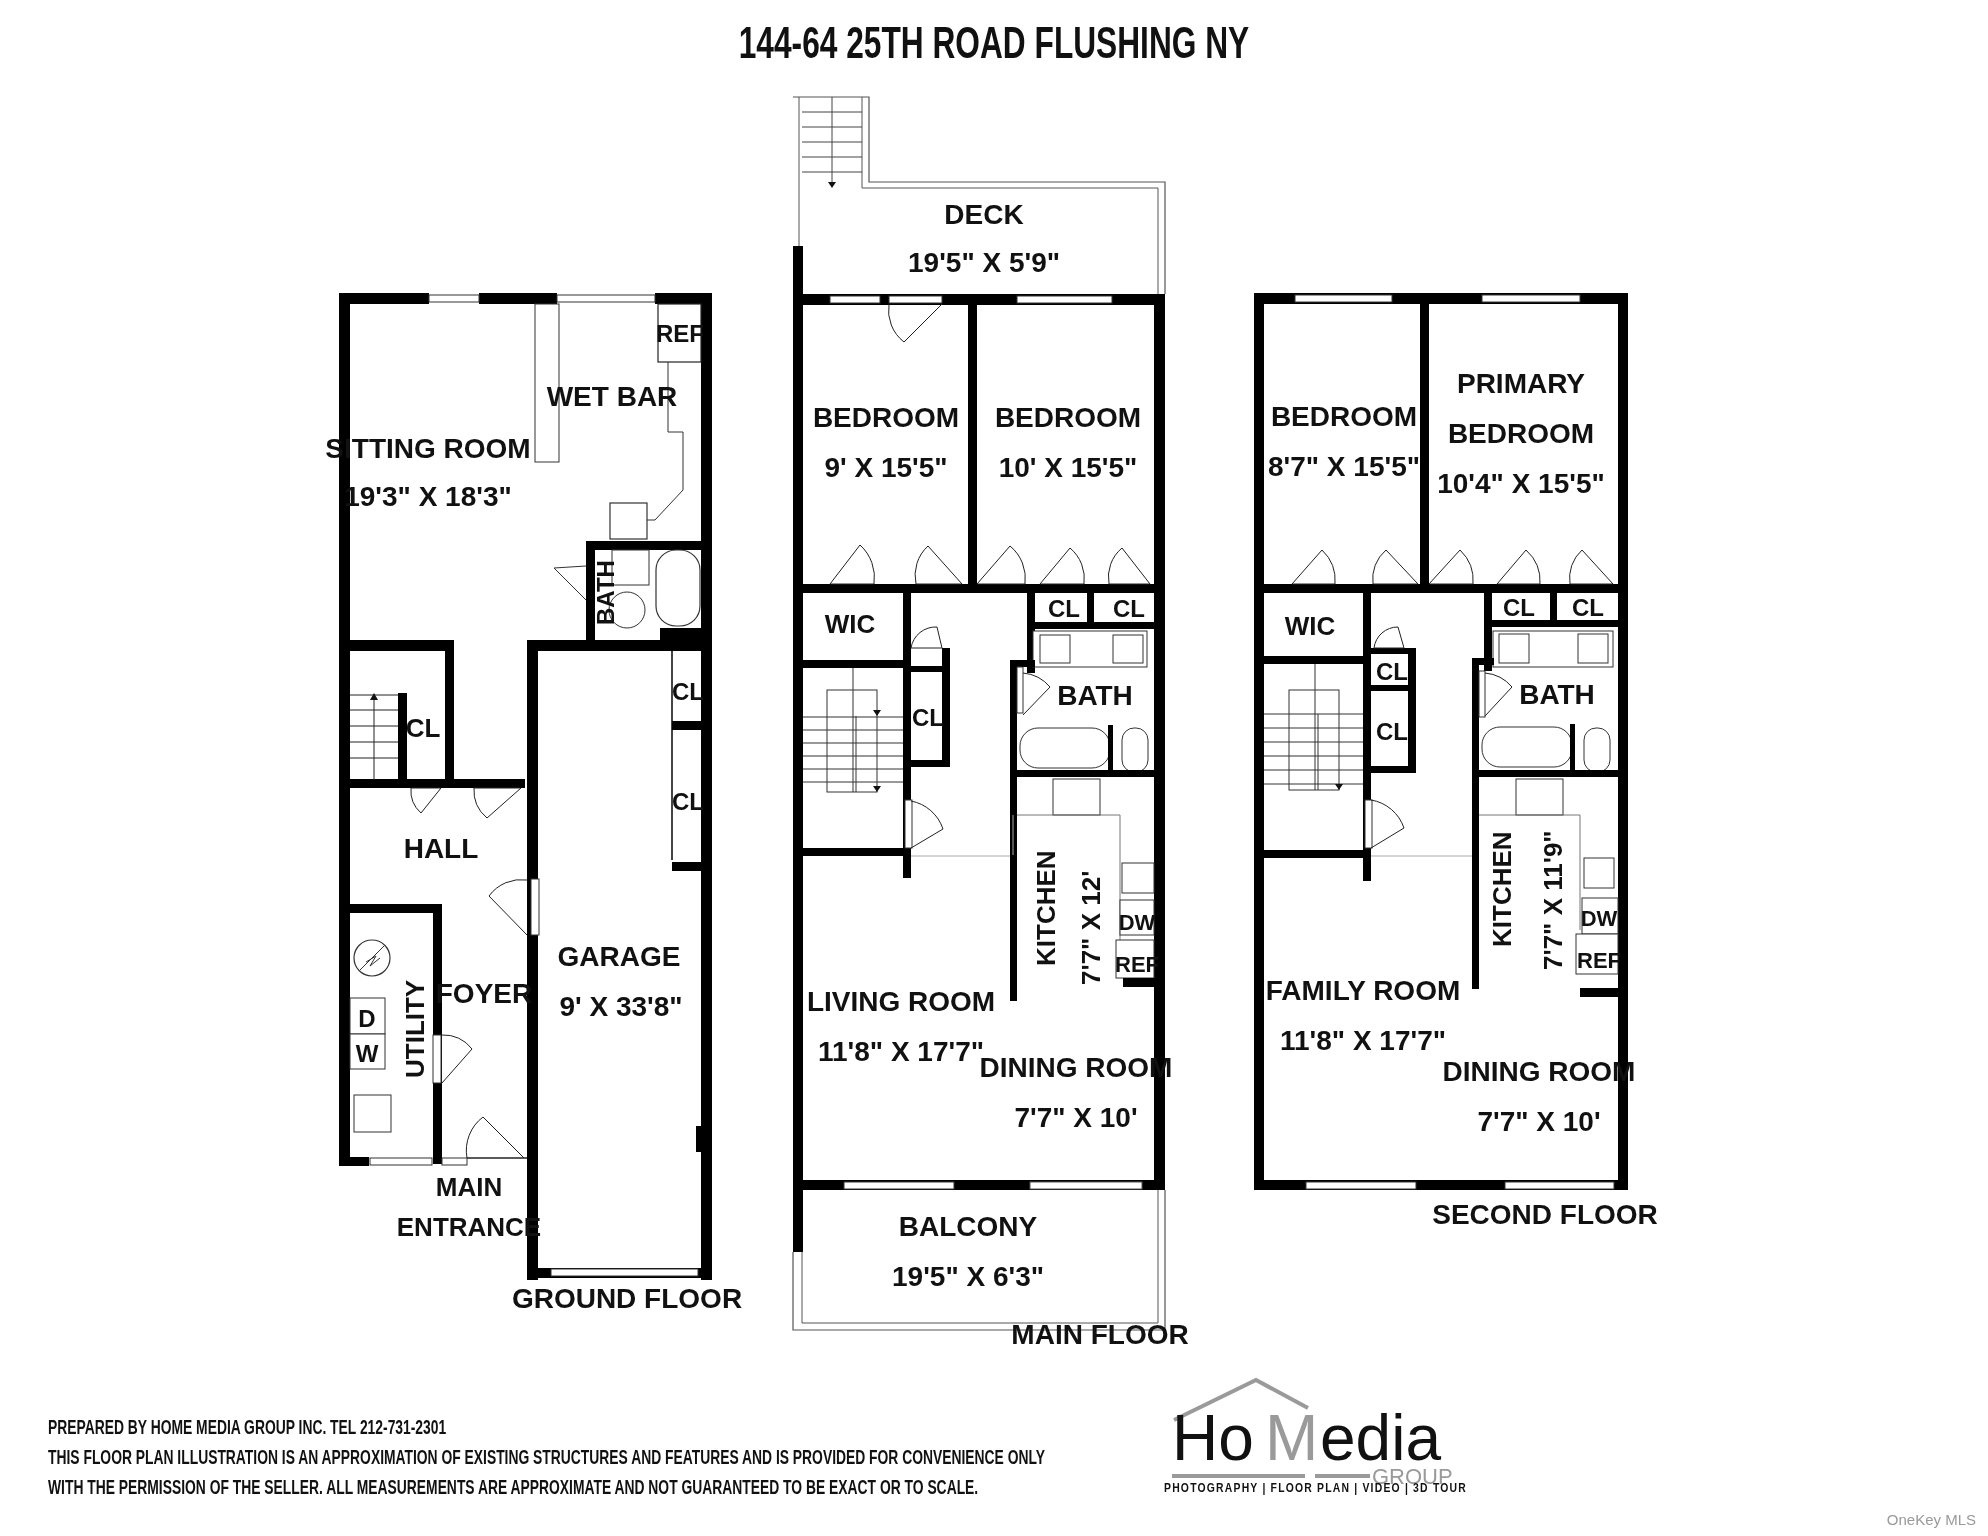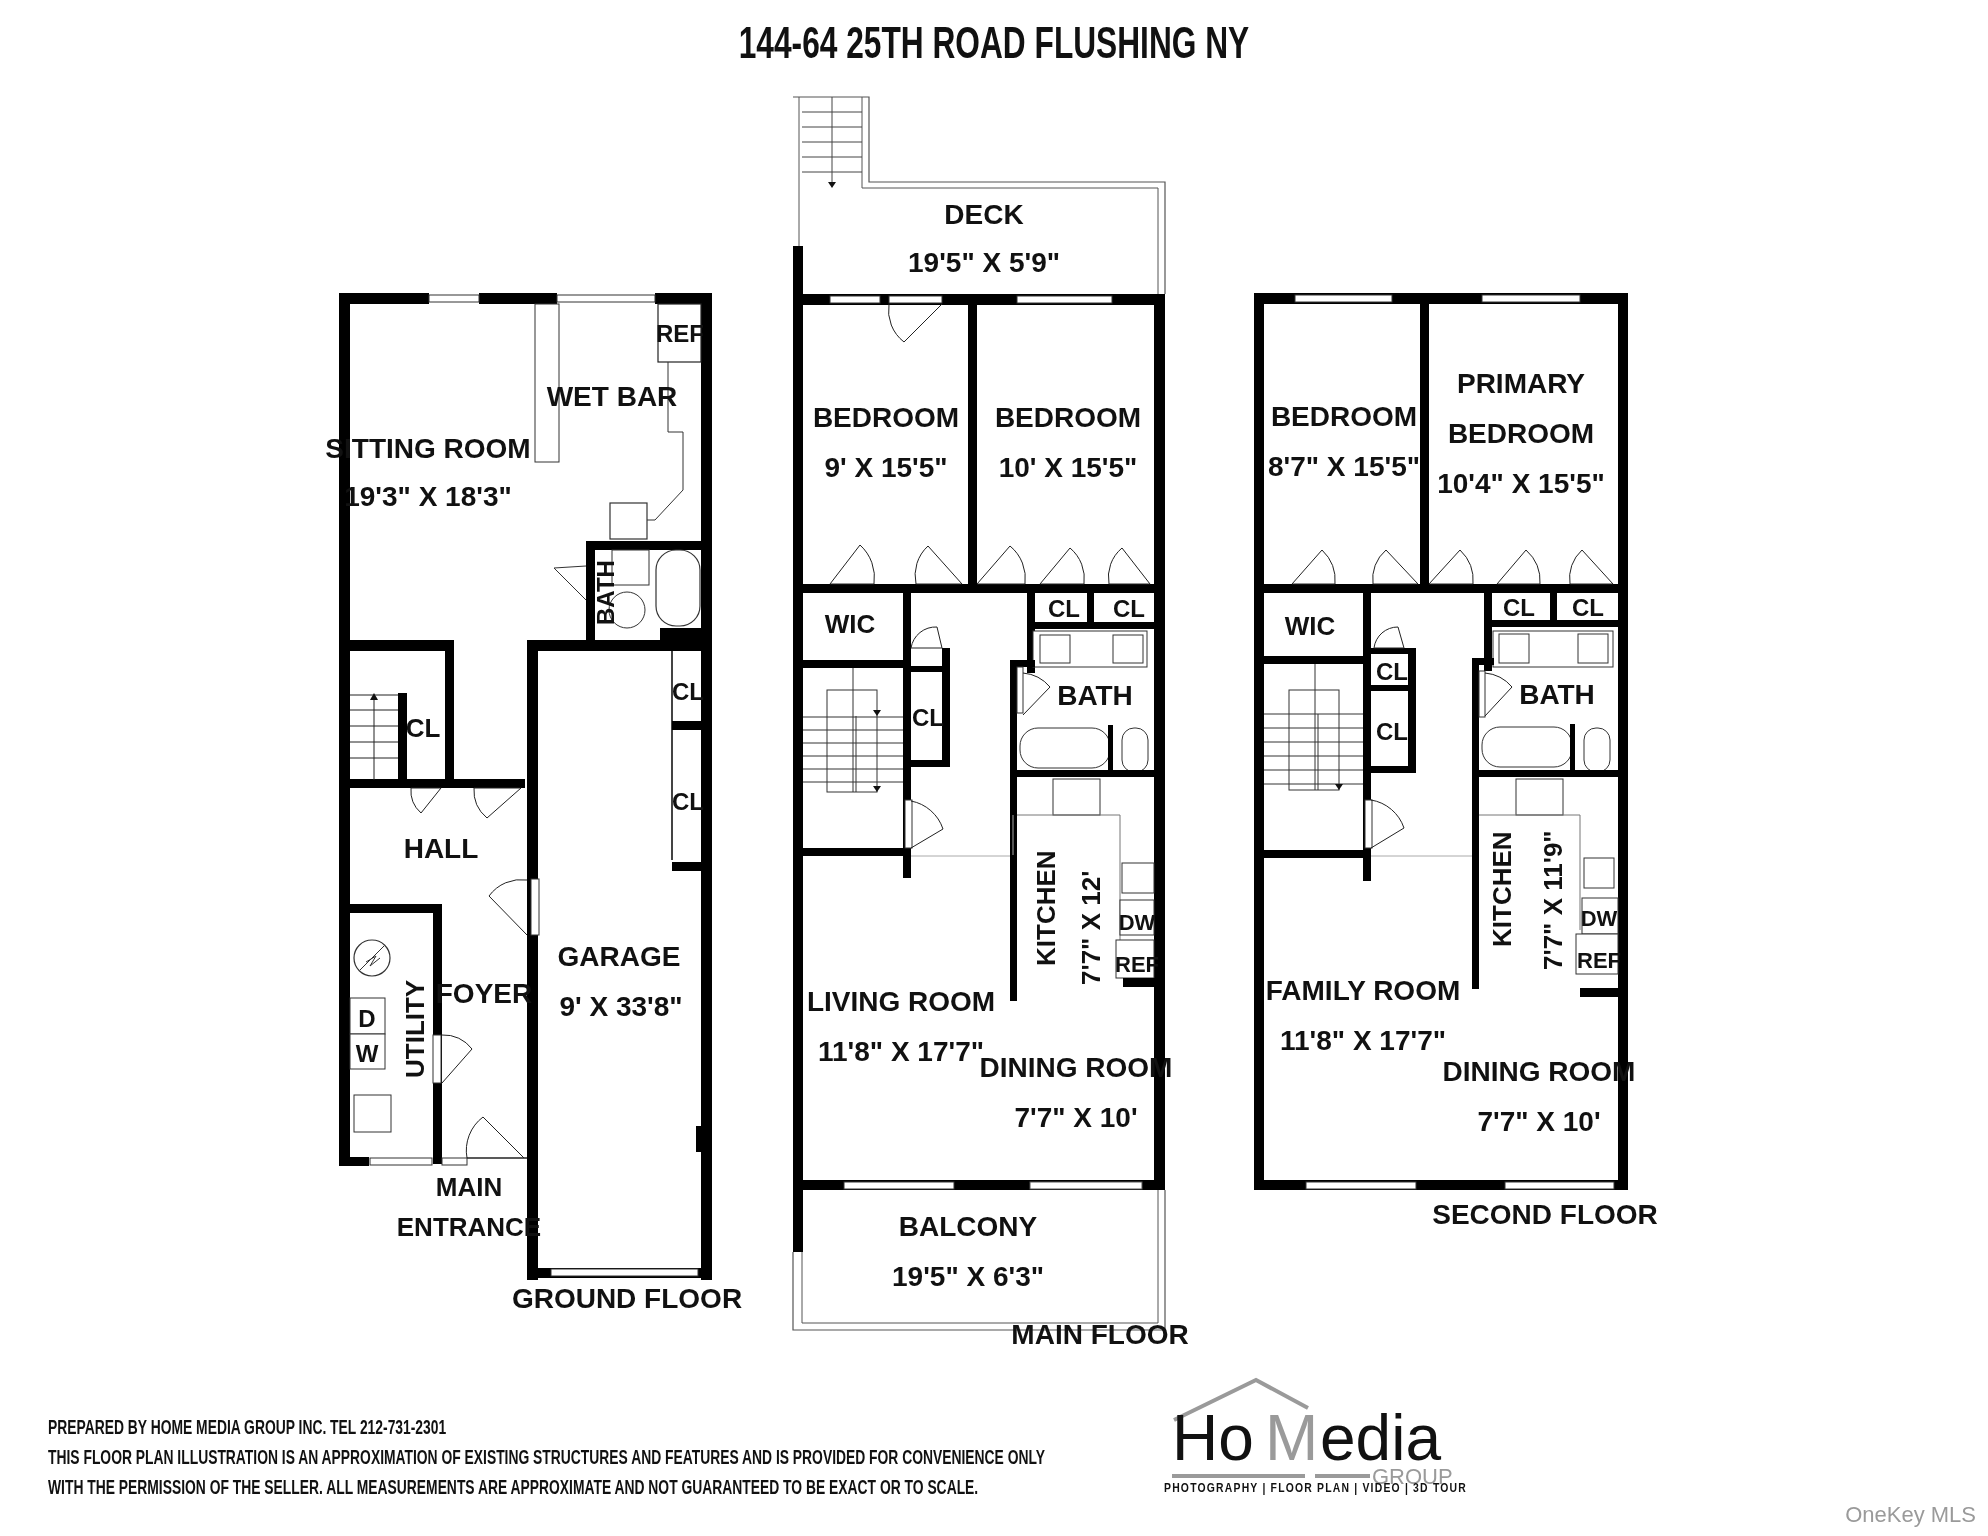--- a/index.html
+++ b/index.html
@@ -4,21 +4,21 @@
 <style>
   html,body{margin:0;padding:0;background:#fff;}
   body{width:1988px;height:1536px;position:relative;overflow:hidden;font-family:"Liberation Sans","DejaVu Sans",sans-serif;color:#111;}
   .title{position:absolute;left:0;width:1988px;top:18px;text-align:center;font-family:"Liberation Sans",sans-serif;font-weight:700;font-size:44px;letter-spacing:0px;transform:scaleX(0.72);transform-origin:center;}
   svg.plan{position:absolute;left:0;top:0;}
   .lbl{font-family:"Liberation Sans",sans-serif;font-weight:700;fill:#111;}
   .footer{position:absolute;left:48px;top:1412px;font-family:"Liberation Sans",sans-serif;font-weight:700;font-size:21px;line-height:30px;transform:scaleX(0.66);transform-origin:left top;white-space:nowrap;}
   .footer div{white-space:nowrap;}
   .logo{position:absolute;left:1160px;top:1368px;width:330px;height:140px;}
   .logo-tag{position:absolute;left:1164px;top:1480px;font-family:"Liberation Sans",sans-serif;font-weight:700;font-size:13px;letter-spacing:1.5px;transform:scaleX(0.8);transform-origin:left top;white-space:nowrap;}
-  .watermark{position:absolute;right:12px;bottom:8px;font-family:"Liberation Sans",sans-serif;font-size:22px;color:#9a9a9a;}
+  .watermark{position:absolute;right:12px;bottom:8px;font-family:"Liberation Sans",sans-serif;font-size:15px;color:#9a9a9a;}
 </style>
 </head>
 <body>
 
 <div class="title">144-64 25TH ROAD FLUSHING NY</div>
 
 <svg class="plan" width="1988" height="1536" viewBox="0 0 1988 1536">
   <defs>
     <g id="door-arc">
         <path d="M0 0 L0 -44 A44 44 0 0 1 44 0" fill="none" stroke="#222" stroke-width="1.5"></path>

